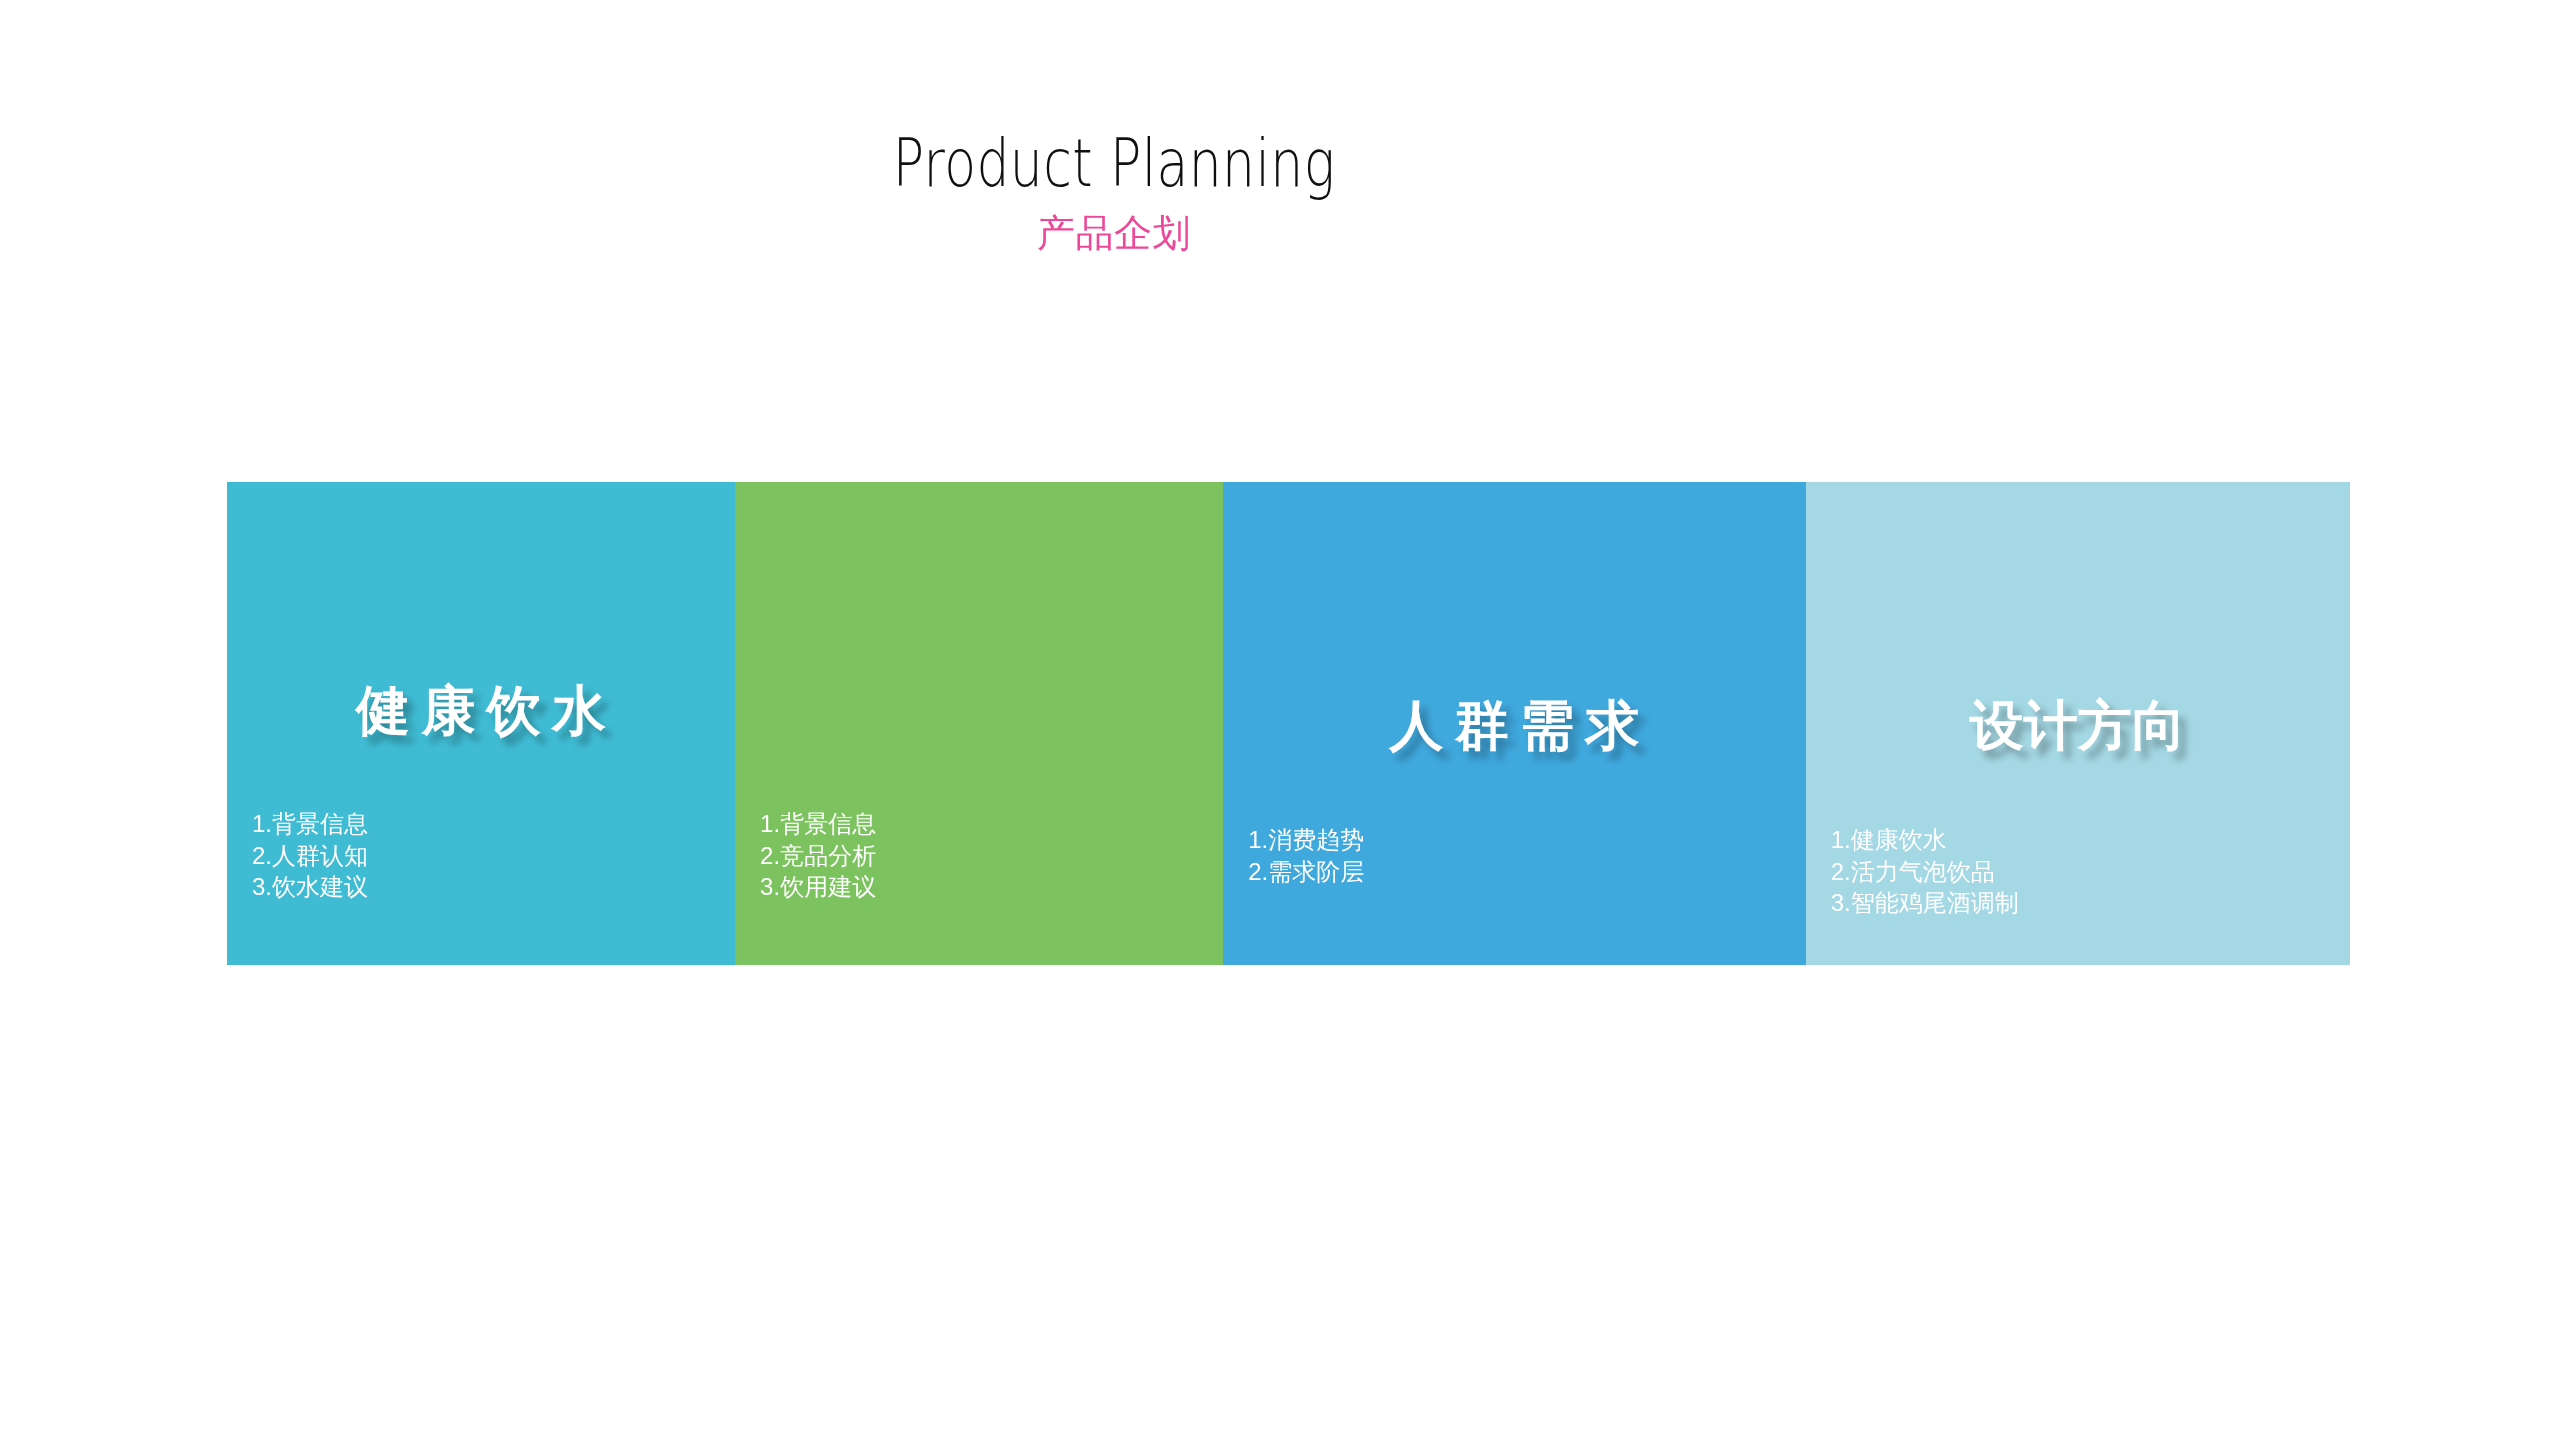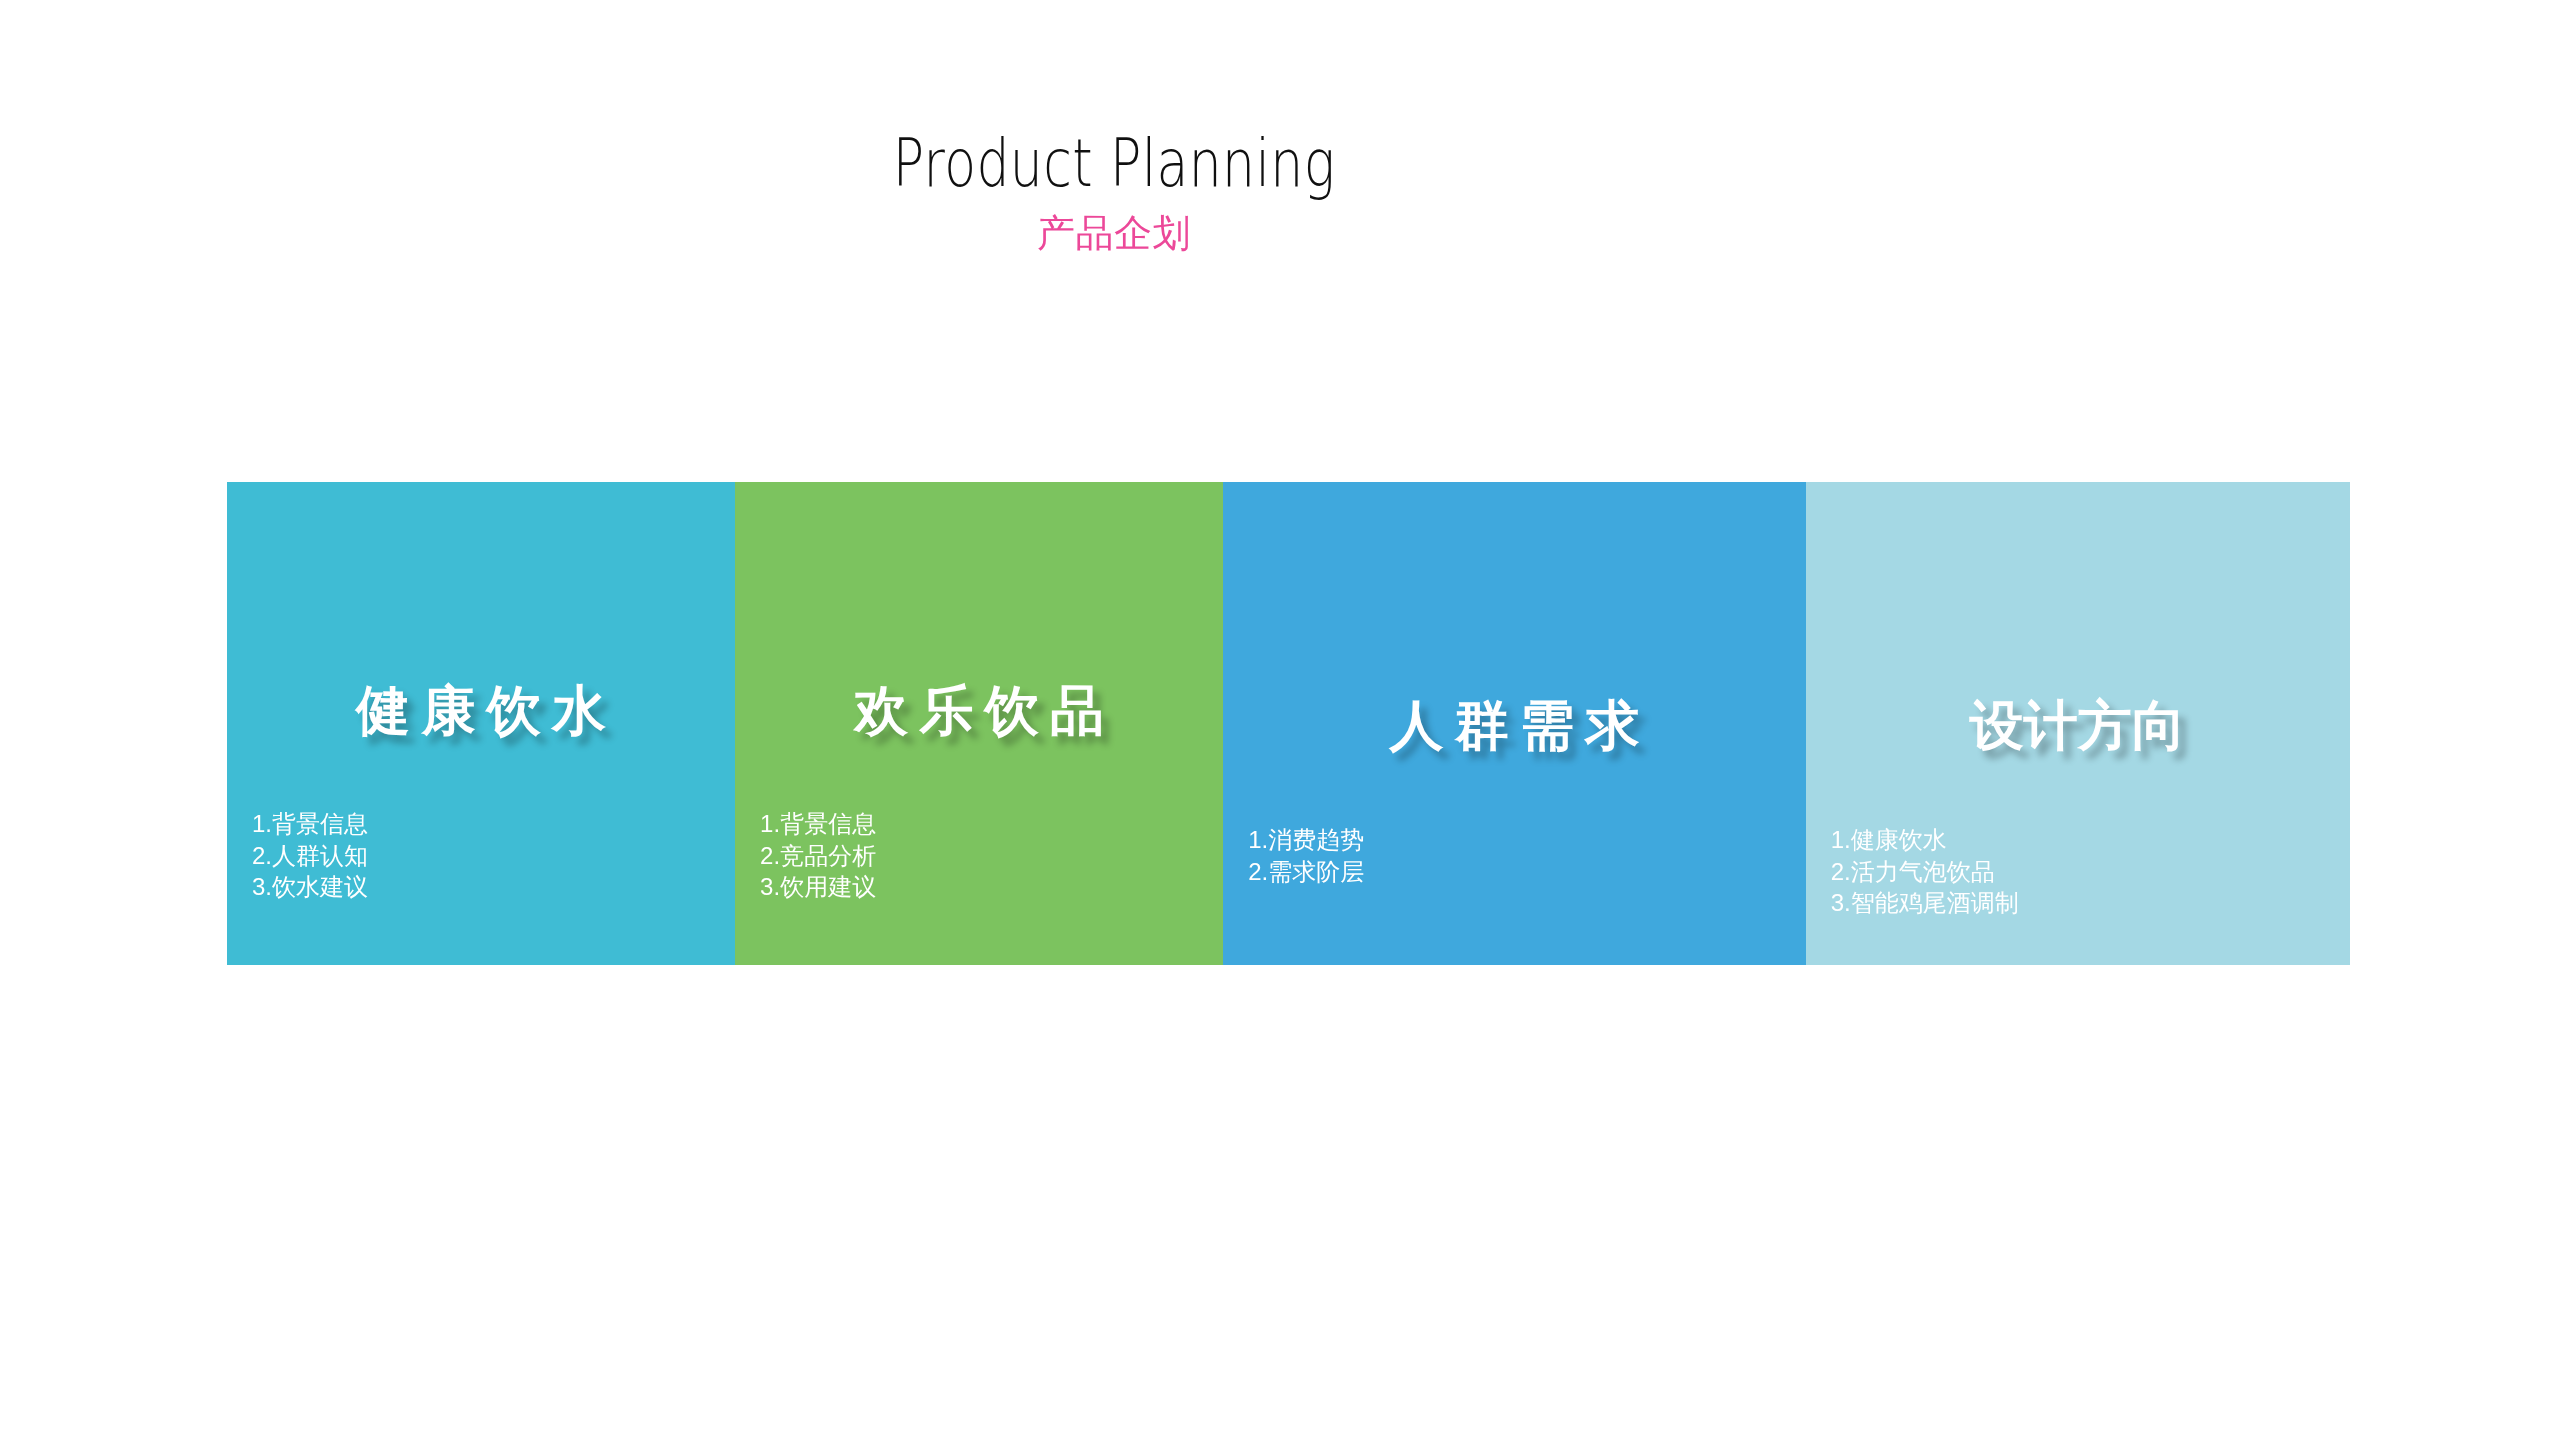--- a/index.html
+++ b/index.html
@@ -127,21 +127,20 @@
     <div class="panel p1" style="background-color: rgb(63, 188, 212);">
       <div class="panel-heading">健康饮水</div>
       <ul class="panel-list">
         <li>1.背景信息</li>
         <li>2.人群认知</li>
         <li>3.饮水建议</li>
       </ul>
     </div>
 
     <div class="panel p2" style="background-color: rgb(124, 195, 95);">
-      <div class="panel-heading">欢乐饮品</div>
       <ul class="panel-list">
         <li>1.背景信息</li>
         <li>2.竞品分析</li>
         <li>3.饮用建议</li>
       </ul>
     </div>
 
     <div class="panel p3" style="background-color: rgb(63, 168, 221);">
       <div class="panel-heading">人群需求</div>
       <ul class="panel-list">

